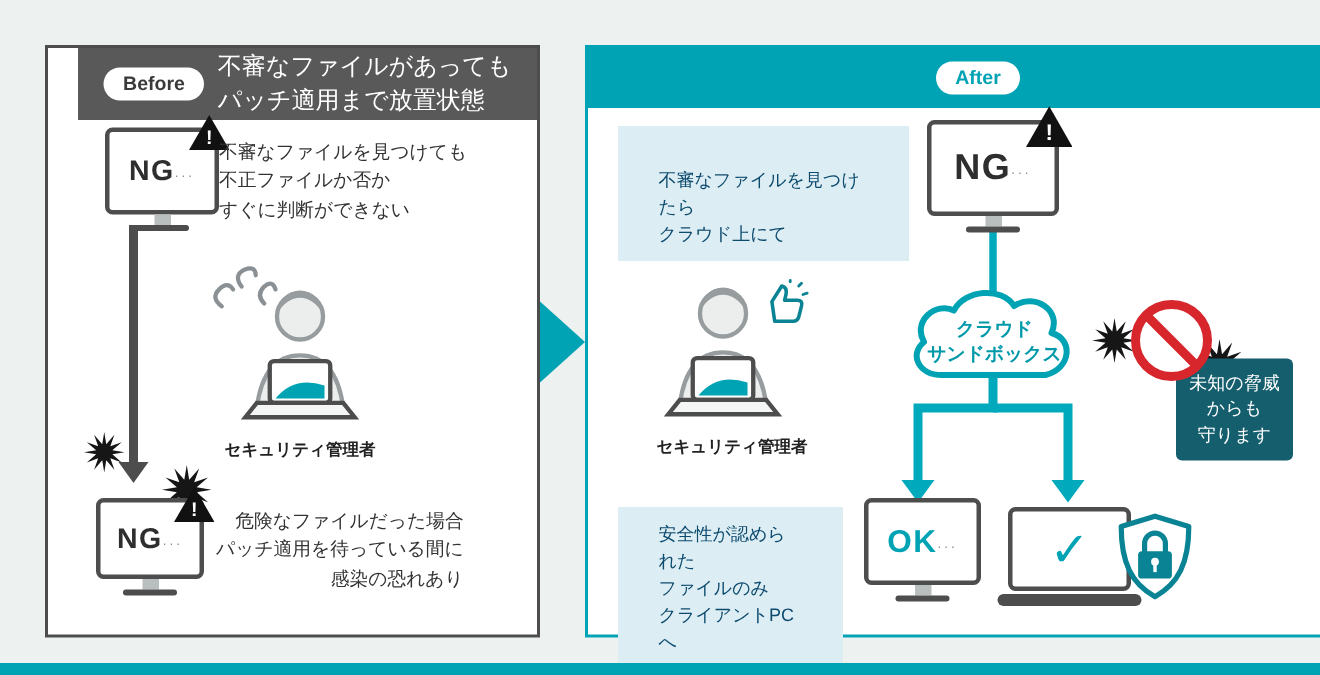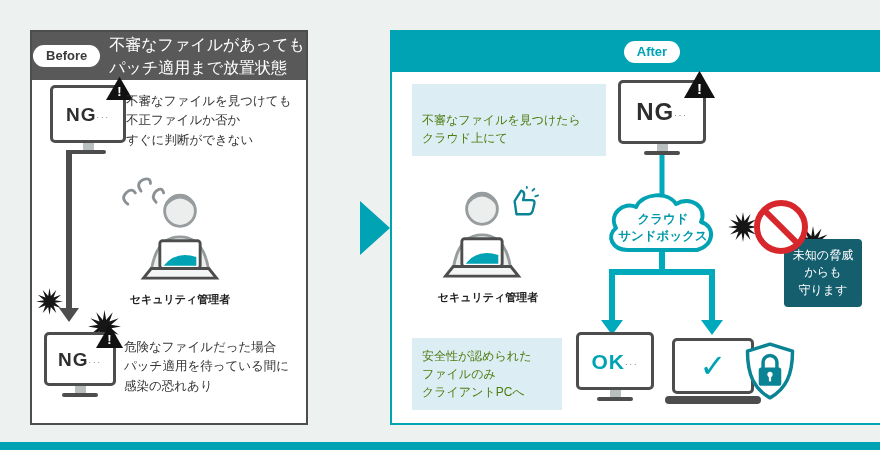--- a/index.html
+++ b/index.html
@@ -2,38 +2,38 @@
 <html><head>
 <meta charset="utf-8">
 <style>
   html,body { margin:0; padding:0; }
   .stage {
     position:relative; width:880px; height:450px;
     background:#edf1f0; overflow:hidden;
     font-family:"Liberation Sans","DejaVu Sans",sans-serif;
   }
   .panel { position:absolute; top:30px; height:395px; background:#fff; box-sizing:border-box; }
-  .panel.before { left:30px; width:278px; border:2px solid #4d4d4d; }
+  .panel.before { left:30px; width:330px; border:2px solid #4d4d4d;padding-left:20px; }
   .panel.after  { left:390px; width:524px; border:2px solid #00a3b4; }
 
   .panel-head { display:flex; align-items:center; justify-content:center; gap:9px; box-sizing:border-box; }
   .before .panel-head { height:48px; background:#595959; }
   .after  .panel-head { height:40px; background:#00a3b4; }
   .badge { background:#fff; border-radius:14px; font-weight:bold; font-size:13px; padding:3px 13px; line-height:1.2; }
   .badge.b-dark { color:#3a3a3a; }
   .badge.b-teal { color:#00a3b4; }
   .head-text { color:#fff; font-size:16px; line-height:1.45; white-space:pre-line; }
   .after .head-text { font-size:15px; font-weight:bold; }
 
   .panel-body { position:relative; width:100%; }
   .before .panel-body { height:343px; }
   .after  .panel-body { height:351px; }
 
   .txt { position:absolute; font-size:12.5px; color:#333; line-height:1.55; white-space:pre-line; }
-  .box-blue { position:absolute; background:#dcedf3; color:#4d7c0f; padding:9px 10px; font-size:12px; line-height:1.5; white-space:pre-line; box-sizing:border-box; }
+  .box-blue { position:absolute; background:#dcedf3; color:#0c4a6e; padding:9px 27px; font-size:12px; line-height:1.5; white-space:pre-line; box-sizing:border-box; }
   .box-blue .bold-part { display:block; font-size:13.5px; font-weight:bold; line-height:1.45; margin-top:2px; white-space:pre-line; }
 
   
   .monitor { position:absolute; width:76px; }
   .mon-screen { height:52px; border:3px solid #4d4d4d; border-radius:5px; background:#fff;
     display:flex; flex-direction:row; align-items:center; justify-content:center; }
   .mon-label { font-weight:bold; font-size:19px; color:#2e2e2e; letter-spacing:1px; line-height:1; }
   .mon-label.teal { color:#00a3b4; }
   .mon-dots { font-size:9px; color:#8a8a8a; letter-spacing:2px; line-height:1; margin-top:2px; }
   .mon-neck { width:11px; height:7px; background:#b9bebf; margin:0 auto; }
@@ -160,21 +160,21 @@
           <span class="mon-label">NG</span>
           <span class="mon-dots">...</span>
         </div>
         <div class="mon-neck"></div>
         <div class="mon-base"></div>
       </div>
       <div class="warn w-sm" style="left:64px;top:244px;">
         <span>!</span>
       </div>
 
-      <div class="txt" style="left:92px;top:258px;">危険なファイルだった場合
+      <div class="txt" style="left:92px;top:258px;text-align:right;">危険なファイルだった場合
 パッチ適用を待っている間に
 感染の恐れあり</div>
     </div>
   </section>
 
   <div class="mid-arrow"></div>
 
   <section class="panel after">
     <header class="panel-head">
       <span class="badge b-teal">After</span>

